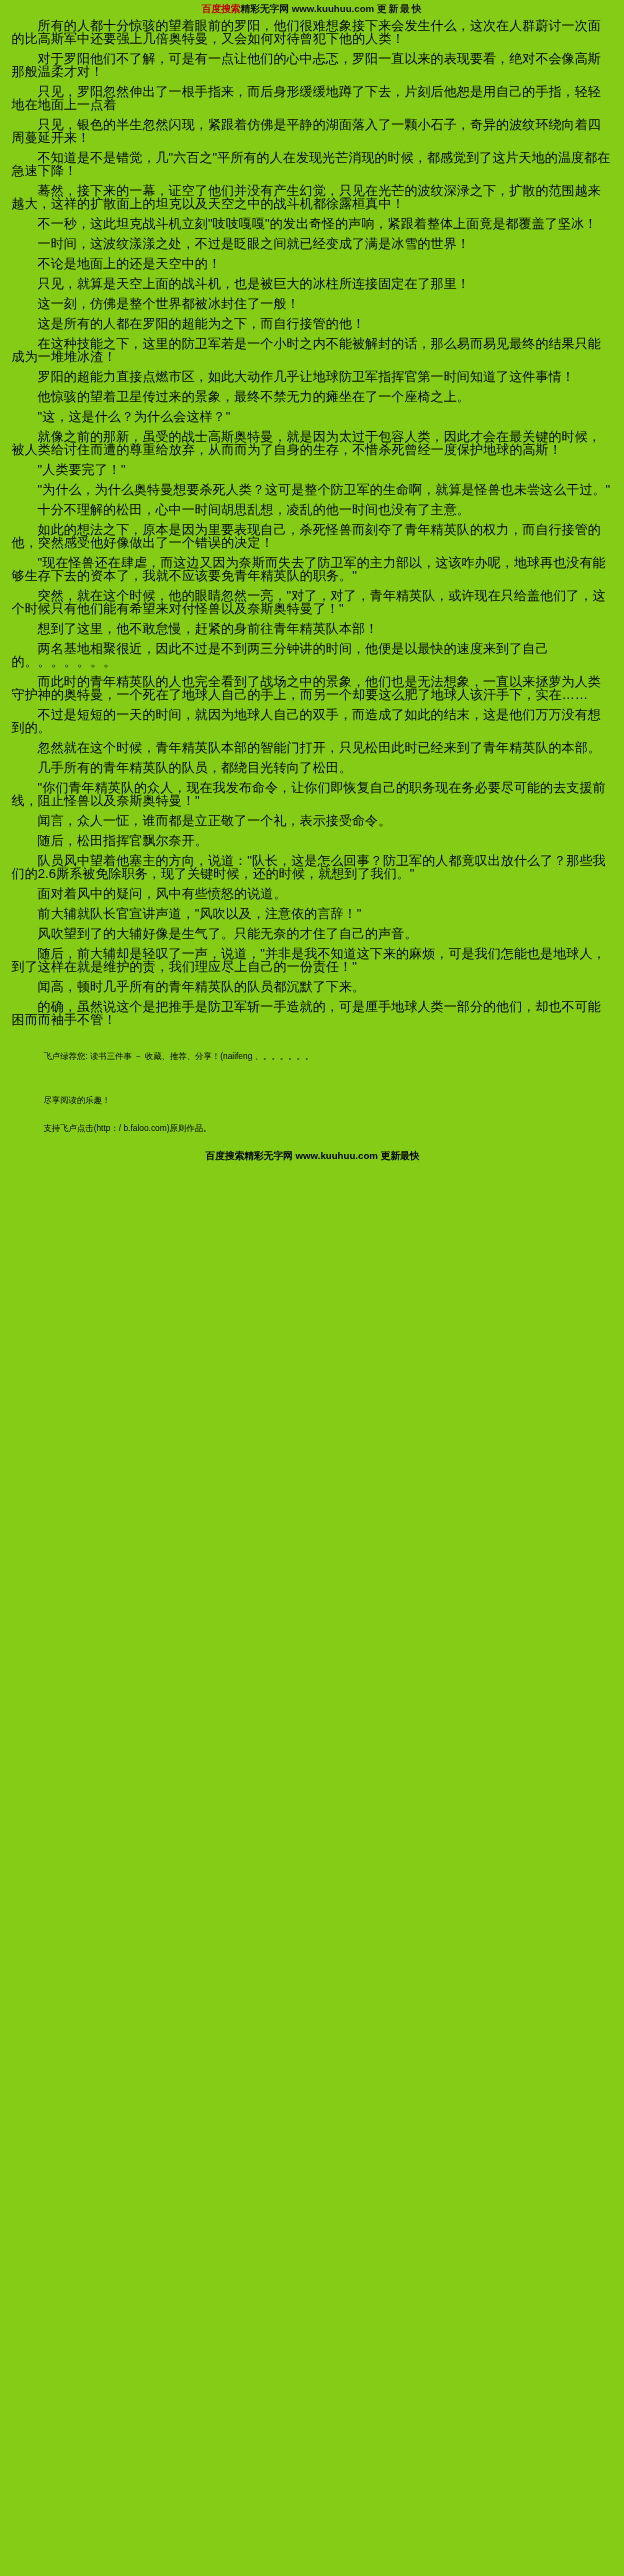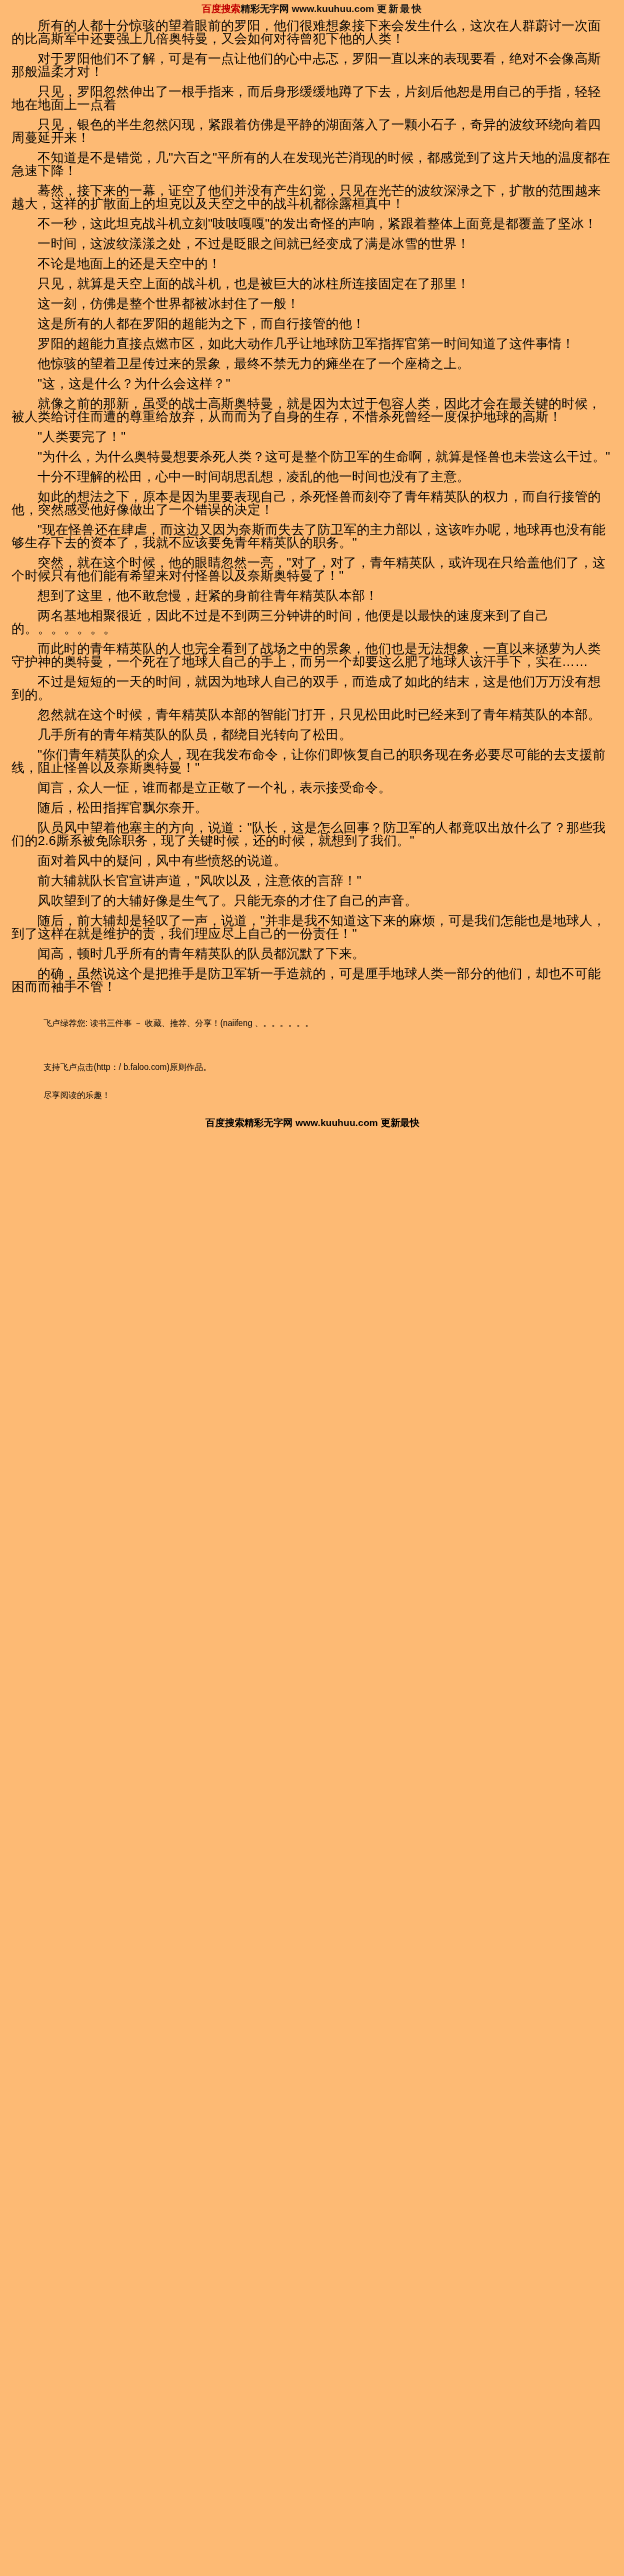--- a/index.html
+++ b/index.html
@@ -9,21 +9,21 @@
     width: 625px;
   }
   body {
     font-family: "Liberation Sans", sans-serif;
     color: #000000;
     font-size: 8.4px;
   }
   .page {
     width: 625px;
     min-height: 2576px;
-    background: #fdba74;
+    background: #84cc16;
     position: relative;
     box-sizing: border-box;
     padding: 0;
   }
   .banner {
     text-align: center;
     padding: 2.6px 0 1.3px 0;
     font-size: 9.7px;
     font-weight: bold;
     letter-spacing: 0px;
@@ -100,20 +100,21 @@
     <p class="para">只见，罗阳忽然伸出了一根手指来，而后身形缓缓地蹲了下去，片刻后他恕是用自己的手指，轻轻地在地面上一点着</p>
     <p class="para">只见，银色的半生忽然闪现，紧跟着仿佛是平静的湖面落入了一颗小石子，奇异的波纹环绕向着四周蔓延开来！</p>
     <p class="para">不知道是不是错觉，几"六百之"平所有的人在发现光芒消现的时候，都感觉到了这片天地的温度都在急速下降！</p>
     <p class="para">蓦然，接下来的一幕，证空了他们并没有产生幻觉，只见在光芒的波纹深渌之下，扩散的范围越来越大，这祥的扩散面上的坦克以及天空之中的战斗机都徐露桓真中！</p>
     <p class="para">不一秒，这此坦克战斗机立刻"吱吱嘎嘎"的发出奇怪的声响，紧跟着整体上面竟是都覆盖了坚冰！</p>
     <p class="para">一时间，这波纹漾漾之处，不过是眨眼之间就已经变成了满是冰雪的世界！</p>
     <p class="para">不论是地面上的还是天空中的！</p>
     <p class="para">只见，就算是天空上面的战斗机，也是被巨大的冰柱所连接固定在了那里！</p>
     <p class="para">这一刻，仿佛是整个世界都被冰封住了一般！</p>
     <p class="para">这是所有的人都在罗阳的超能为之下，而自行接管的他！</p>
+    <p class="para">在这种技能之下，这里的防卫军若是一个小时之内不能被解封的话，那么易而易见最终的结果只能成为一堆堆冰渣！</p>
     <p class="para">罗阳的超能力直接点燃市区，如此大动作几乎让地球防卫军指挥官第一时间知道了这件事情！</p>
     <p class="para">他惊骇的望着卫星传过来的景象，最终不禁无力的瘫坐在了一个座椅之上。</p>
     <p class="para">"这，这是什么？为什么会这样？"</p>
     <p class="para">就像之前的那新，虽受的战士高斯奥特曼，就是因为太过于包容人类，因此才会在最关键的时候，被人类给讨住而遭的尊重给放弃，从而而为了自身的生存，不惜杀死曾经一度保护地球的高斯！</p>
     <p class="para">"人类要完了！"</p>
     <p class="para">"为什么，为什么奥特曼想要杀死人类？这可是整个防卫军的生命啊，就算是怪兽也未尝这么干过。"</p>
     <p class="para">十分不理解的松田，心中一时间胡思乱想，凌乱的他一时间也没有了主意。</p>
     <p class="para">如此的想法之下，原本是因为里要表现自己，杀死怪兽而刻夺了青年精英队的权力，而自行接管的他，突然感受他好像做出了一个错误的决定！</p>
     <p class="para">"现在怪兽还在肆虐，而这边又因为奈斯而失去了防卫军的主力部以，这该咋办呢，地球再也没有能够生存下去的资本了，我就不应该要免青年精英队的职务。"</p>
     <p class="para">突然，就在这个时候，他的眼睛忽然一亮，"对了，对了，青年精英队，或许现在只给盖他们了，这个时候只有他们能有希望来对付怪兽以及奈斯奥特曼了！"</p>
@@ -132,22 +133,22 @@
     <p class="para">风吹望到了的大辅好像是生气了。只能无奈的才住了自己的声音。</p>
     <p class="para">随后，前大辅却是轻叹了一声，说道，"并非是我不知道这下来的麻烦，可是我们怎能也是地球人，到了这样在就是维护的责，我们理应尽上自己的一份责任！"</p>
     <p class="para">闻高，顿时几乎所有的青年精英队的队员都沉默了下来。</p>
     <p class="para">的确，虽然说这个是把推手是防卫军斩一手造就的，可是厘手地球人类一部分的他们，却也不可能困而而袖手不管！</p>
     <p class="para"></p>
   </div>
 
   <div class="footer-block">
     <p class="footer-line">飞卢绿荐您: 读书三件事 － 收藏、推荐、分享！(naiifeng 、。。。。。。</p>
     <div class="footer-sep"></div>
+    <p class="footer-line sub">尽享阅读的乐趣！</p>
     <p class="footer-line sub">支持飞卢点击(http：/ b.faloo.com)原则作品。</p>
-    <p class="footer-line sub">尽享阅读的乐趣！</p>
   </div>
 
   <div class="bottom-banner">
     <span class="b-red">百度搜索</span><span class="b-dark">精彩无字网</span> <span class="b-url">www.kuuhuu.com</span> <span class="b-tail">更新最快</span>
   </div>
 
 </div>
 
 
 </body></html>

